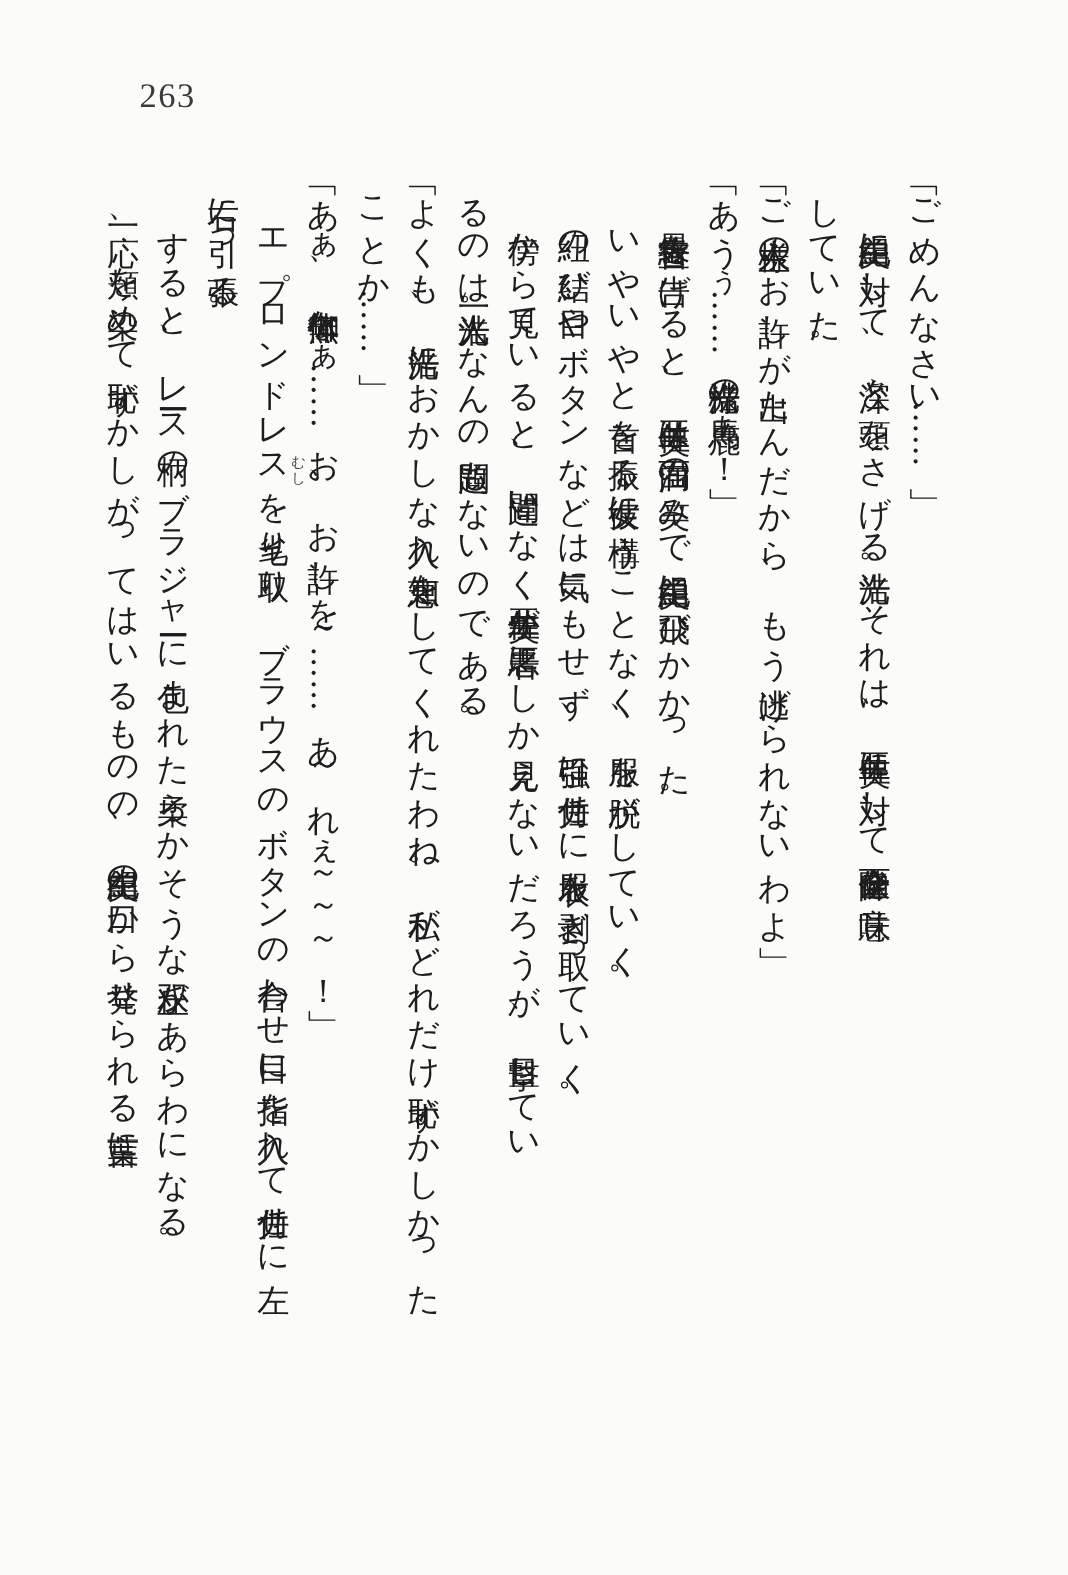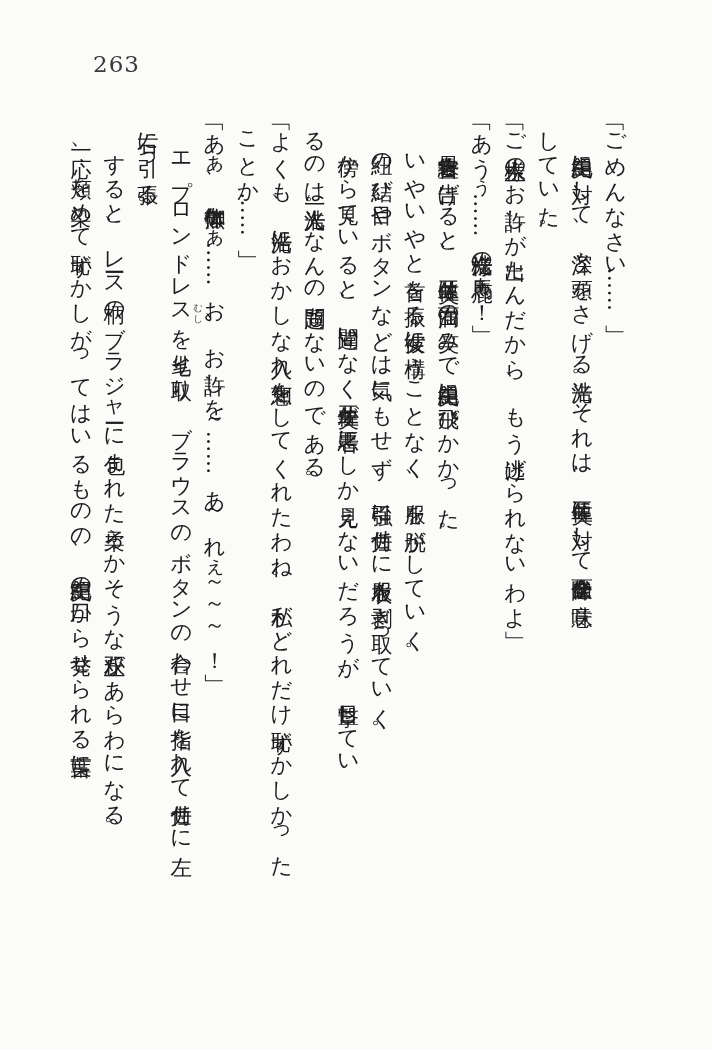--- a/index.html
+++ b/index.html
@@ -9,20 +9,21 @@
     background:#fbfbf9;
     overflow:hidden;
     font-family:"DejaVu Serif","Liberation Serif",serif;
   }
   .page-number {
     position:absolute;
     top:51px; left:93px;
     font-size:23px;
     color:#3a3a3a;
     letter-spacing:1px;
+    font-family:Liberation Serif, serif;
   }
   .text-block {
     position:absolute;
     top:117px; right:80px;
     height:842px;
     writing-mode:vertical-rl;
     font-size:21.5px;
     line-height:33.4px;
     letter-spacing:0.5px;
     color:#1d1d1d;

